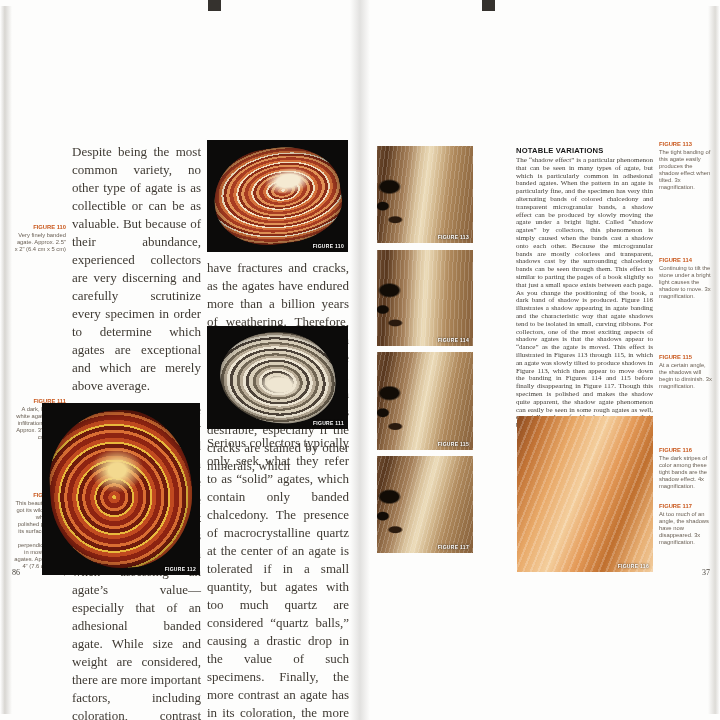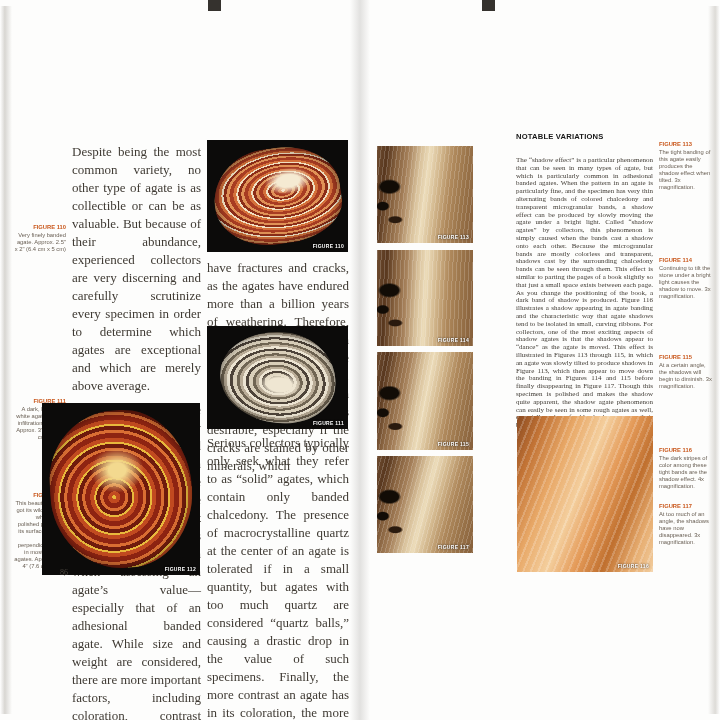--- a/index.html
+++ b/index.html
@@ -24,25 +24,25 @@
   
   .mcap{position:absolute;width:52px;font-family:"Liberation Sans",sans-serif;
         font-size:5.8px;line-height:7px;color:#6a6055;}
   .mcap .fig{color:#c9571b;font-weight:bold;margin-bottom:1px;}
   .mcap.left-side{left:14px;text-align:right;}
   .mcap.right-side{left:659px;width:55px;text-align:left;}
   .cap110{top:224px;} .cap111{top:398px;} .cap112{top:492px;}
   .cap113{top:141px;} .cap114{top:257px;} .cap115{top:354px;}
   .cap116{top:447px;} .cap117{top:503px;}
 
-  .heading{position:absolute;left:516px;top:132px;width:140px;
+  .heading{position:absolute;left:516px;top:146px;width:140px;
            font-family:"Liberation Sans",sans-serif;font-weight:bold;
            font-size:7.6px;letter-spacing:.2px;color:#161616;}
 
-  .pagenum{position:absolute;top:568px;font-size:8px;color:#4a453e;margin-left:48px;}
+  .pagenum{position:absolute;top:568px;font-size:8px;color:#4a453e;}
   .pn-left{left:12px;} .pn-right{left:690px;width:20px;text-align:right;}
 
   
   .photo{position:absolute;overflow:hidden;background:#0c0b0a;}
   .photo .label{position:absolute;right:4px;bottom:3px;color:#ffffff;
         font-family:"Liberation Sans",sans-serif;font-size:5px;font-weight:bold;
         letter-spacing:.3px;text-shadow:0 0 2px rgba(0,0,0,.9);z-index:3;}
   .agate{position:absolute;}
   .agate110{left:5%;top:7%;width:90%;height:86%;transform:rotate(-8deg);
     border-radius:48% 52% 50% 50%/58% 50% 42% 50%;

